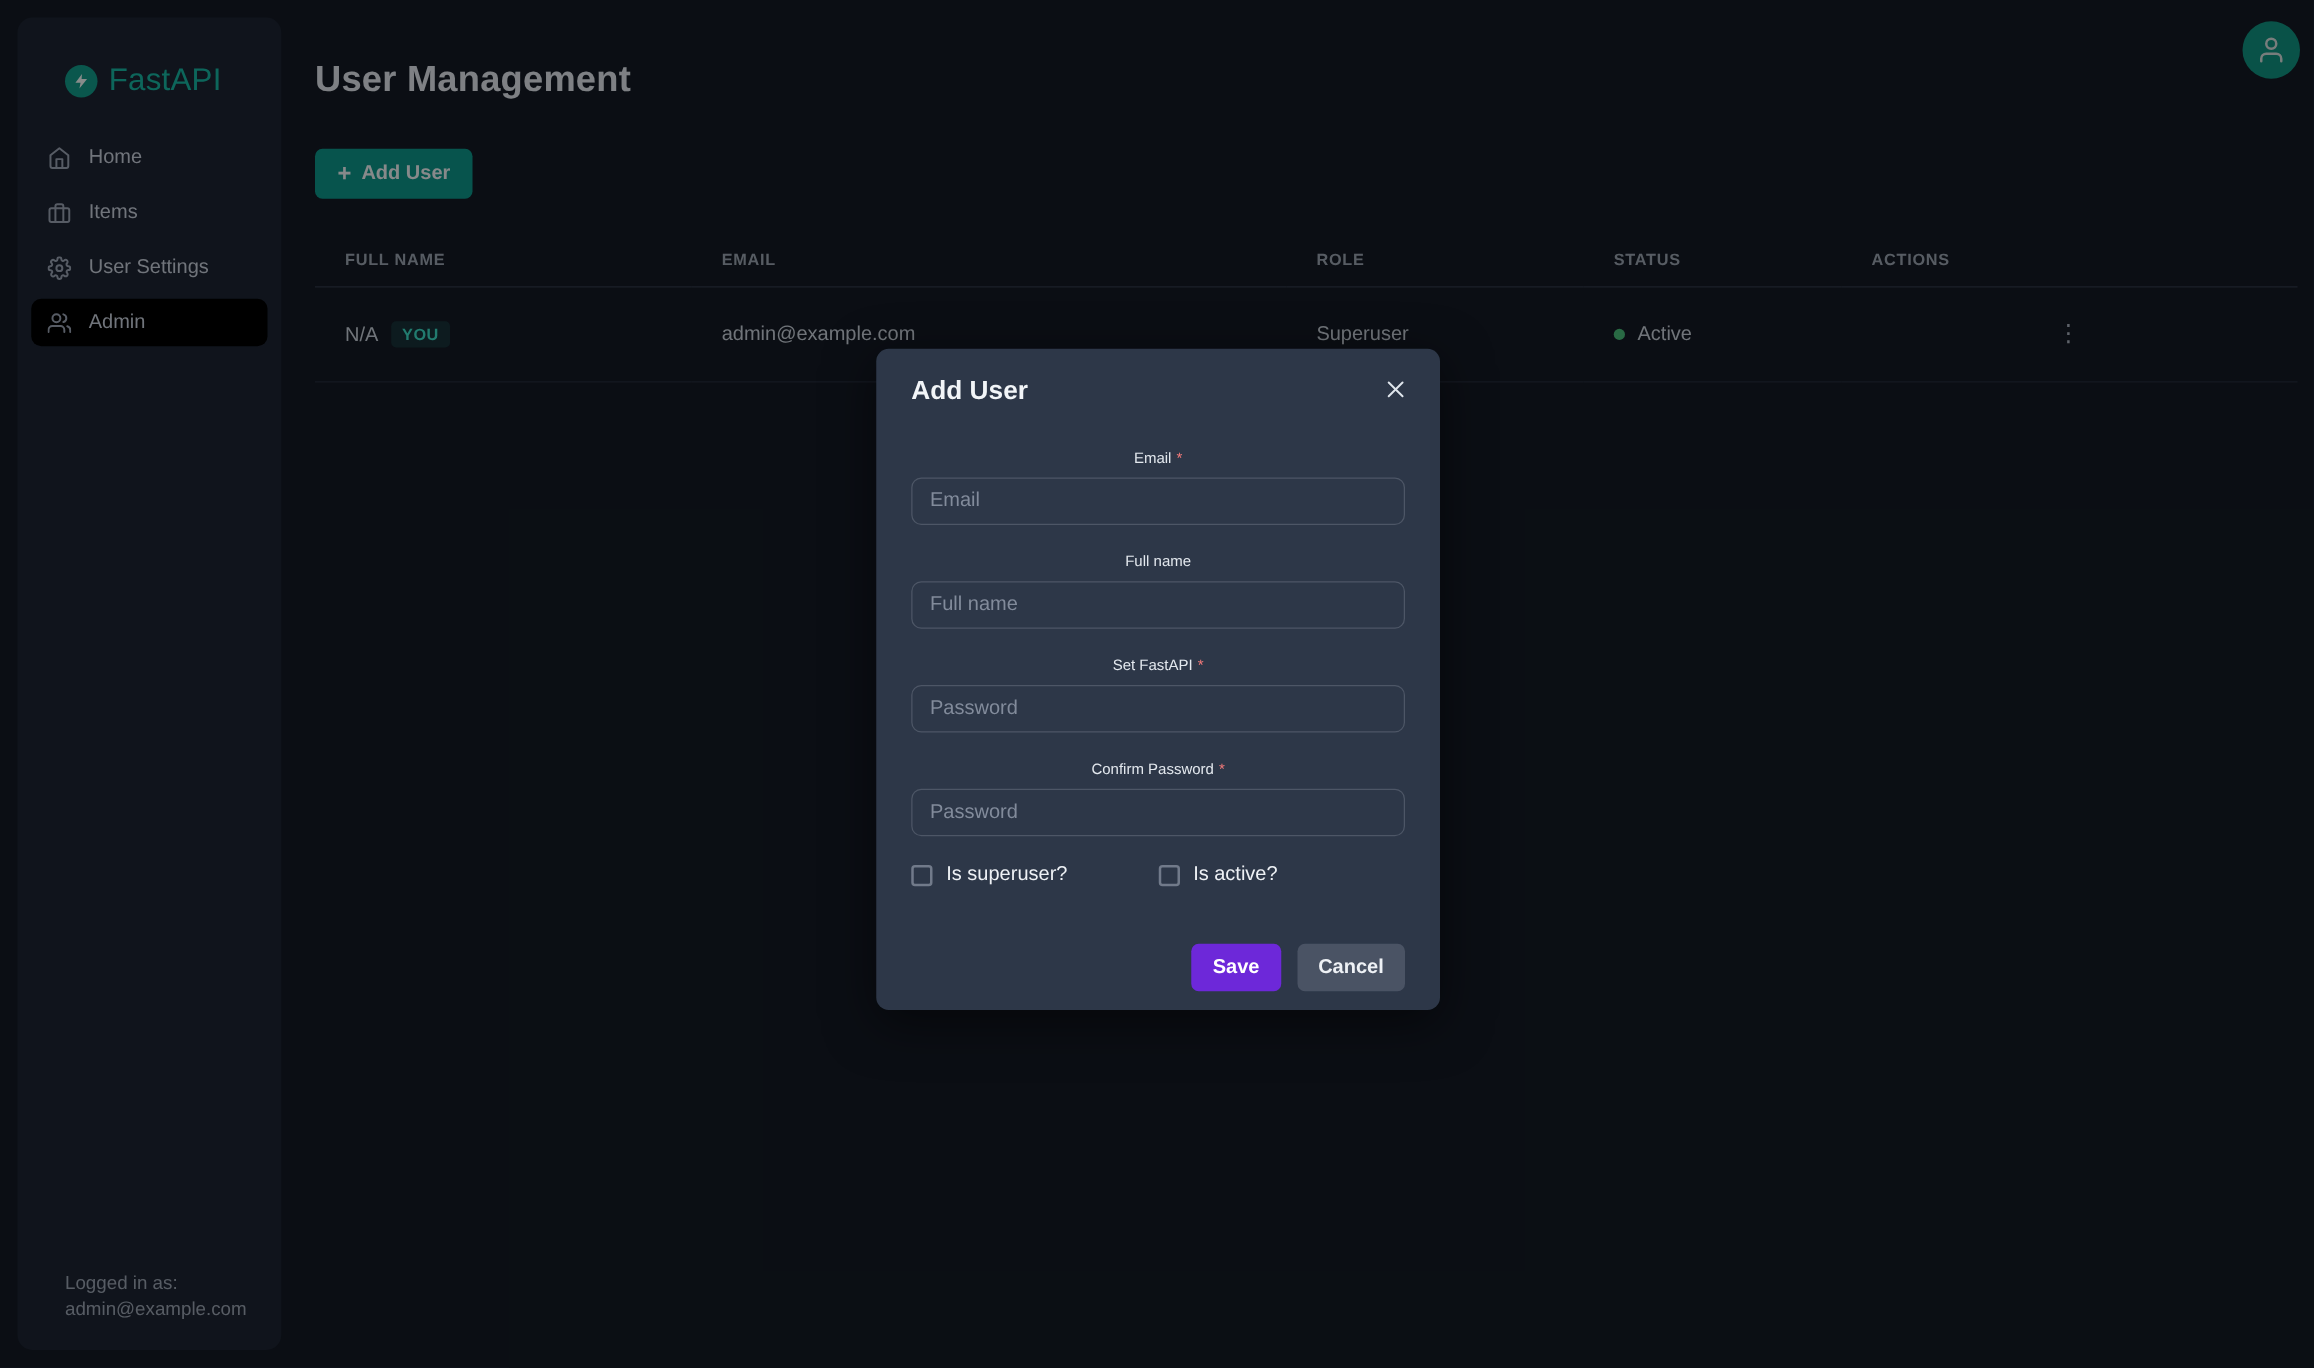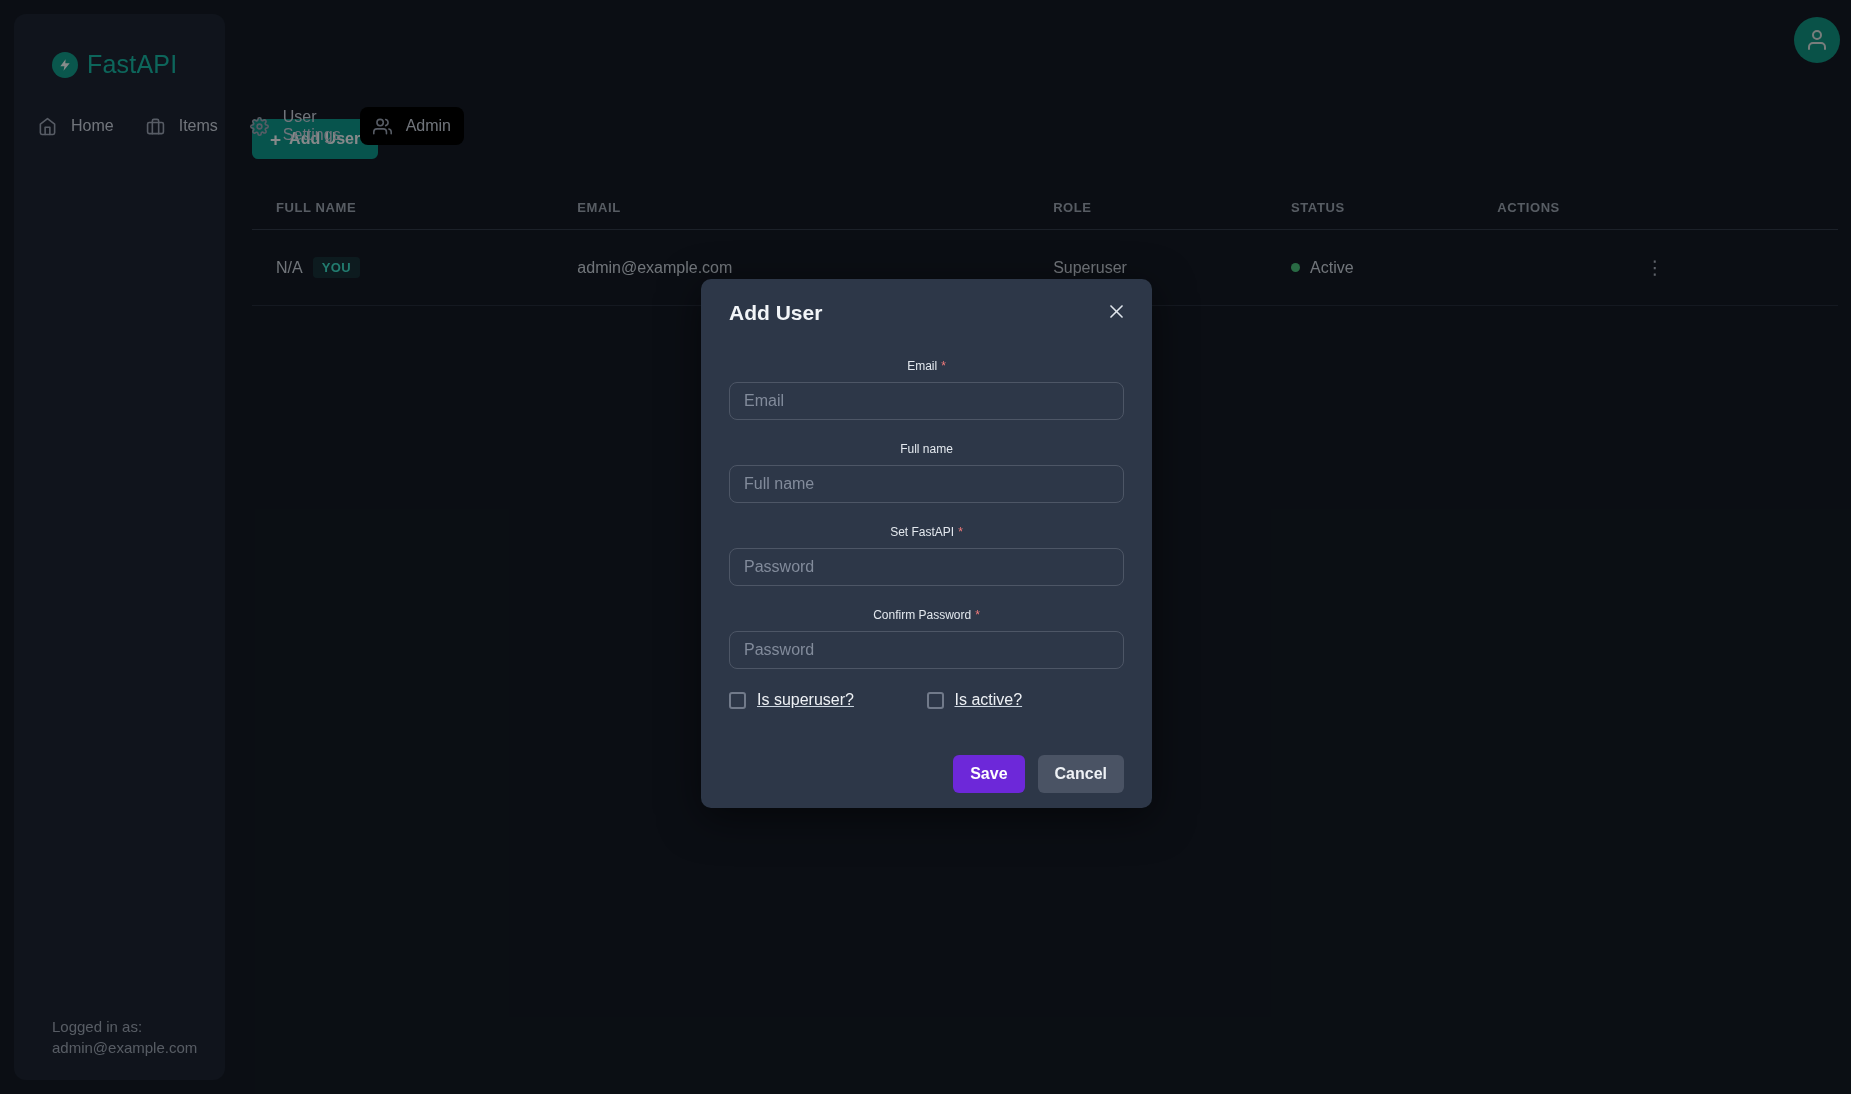--- a/index.html
+++ b/index.html
@@ -27,21 +27,21 @@
   }
   .logo-badge {
     width: 26px; height: 26px; border-radius: 50%;
     background: #129a88;
     display: flex; align-items: center; justify-content: center;
   }
   .logo-badge svg { width: 14px; height: 14px; }
   .logo-text {
     color: #17b3a0; font-size: 25px; font-weight: normal; letter-spacing: 0.2px;
   }
-  .nav { margin-top: 28px; padding: 0 11px; display: flex; flex-direction: row; gap: 6px; }
+  .nav { margin-top: 28px; padding: 0 11px; display: flex; flex-direction: column; gap: 6px; }
   .nav-item {
     display: flex; align-items: center; gap: 14px;
     height: 38px; padding: 0 13px;
     border-radius: 8px;
     color: #c6cdd8; font-size: 16px;
     cursor: pointer;
   }
   .nav-item.active { background: #000000; }
   .nav-item .nav-icon { width: 19px; height: 19px; color: #9aa3b2; flex: 0 0 auto; display: flex; }
   .nav-item .nav-icon svg { width: 19px; height: 19px; }
@@ -133,21 +133,21 @@
   .field input[type="text"], .field input[type="password"] {
     width: 100%; height: 38px;
     background: transparent;
     border: 1px solid #4d5666; border-radius: 8px;
     padding: 0 14px;
     font-size: 16px; color: #dbe1e8;
     font-family: "Liberation Sans", sans-serif;
     outline: none;
   }
   .field input::placeholder { color: #828b9b; }
-  .checkbox-row { display: flex; margin: 8px 0 0 0; text-decoration: underline; }
+  .checkbox-row { display: flex; margin: 8px 0 0 0; }
   .checkbox-item { display: flex; align-items: center; gap: 11px; width: 200px; }
   .checkbox-item input[type="checkbox"] {
     appearance: none; -webkit-appearance: none;
     width: 17px; height: 17px;
     border: 2px solid #717a8a; border-radius: 3px;
     background: transparent; cursor: pointer; margin: 0;
   }
   .checkbox-item label { font-size: 16px; color: #eef1f5; cursor: pointer; }
   .modal-footer {
     display: flex; justify-content: flex-end; gap: 13px;
@@ -214,20 +214,21 @@
       <span>Admin</span>
     </div>
   </nav>
   <div class="sidebar-footer">
     <div>Logged in as:</div>
     <div>admin@example.com</div>
   </div>
 </aside>
 
 <main class="main">
+  <h1 class="page-title">User Management</h1>
 
   <button class="avatar-btn">
     <span style="display:flex;">
       <svg viewBox="0 0 24 24" fill="none" stroke="currentColor" stroke-width="2" stroke-linecap="round" stroke-linejoin="round">
           <path d="M20 21v-2a4 4 0 0 0-4-4H8a4 4 0 0 0-4 4v2"></path>
           <circle cx="12" cy="7" r="4"></circle>
         </svg>
     </span>
   </button>
 

